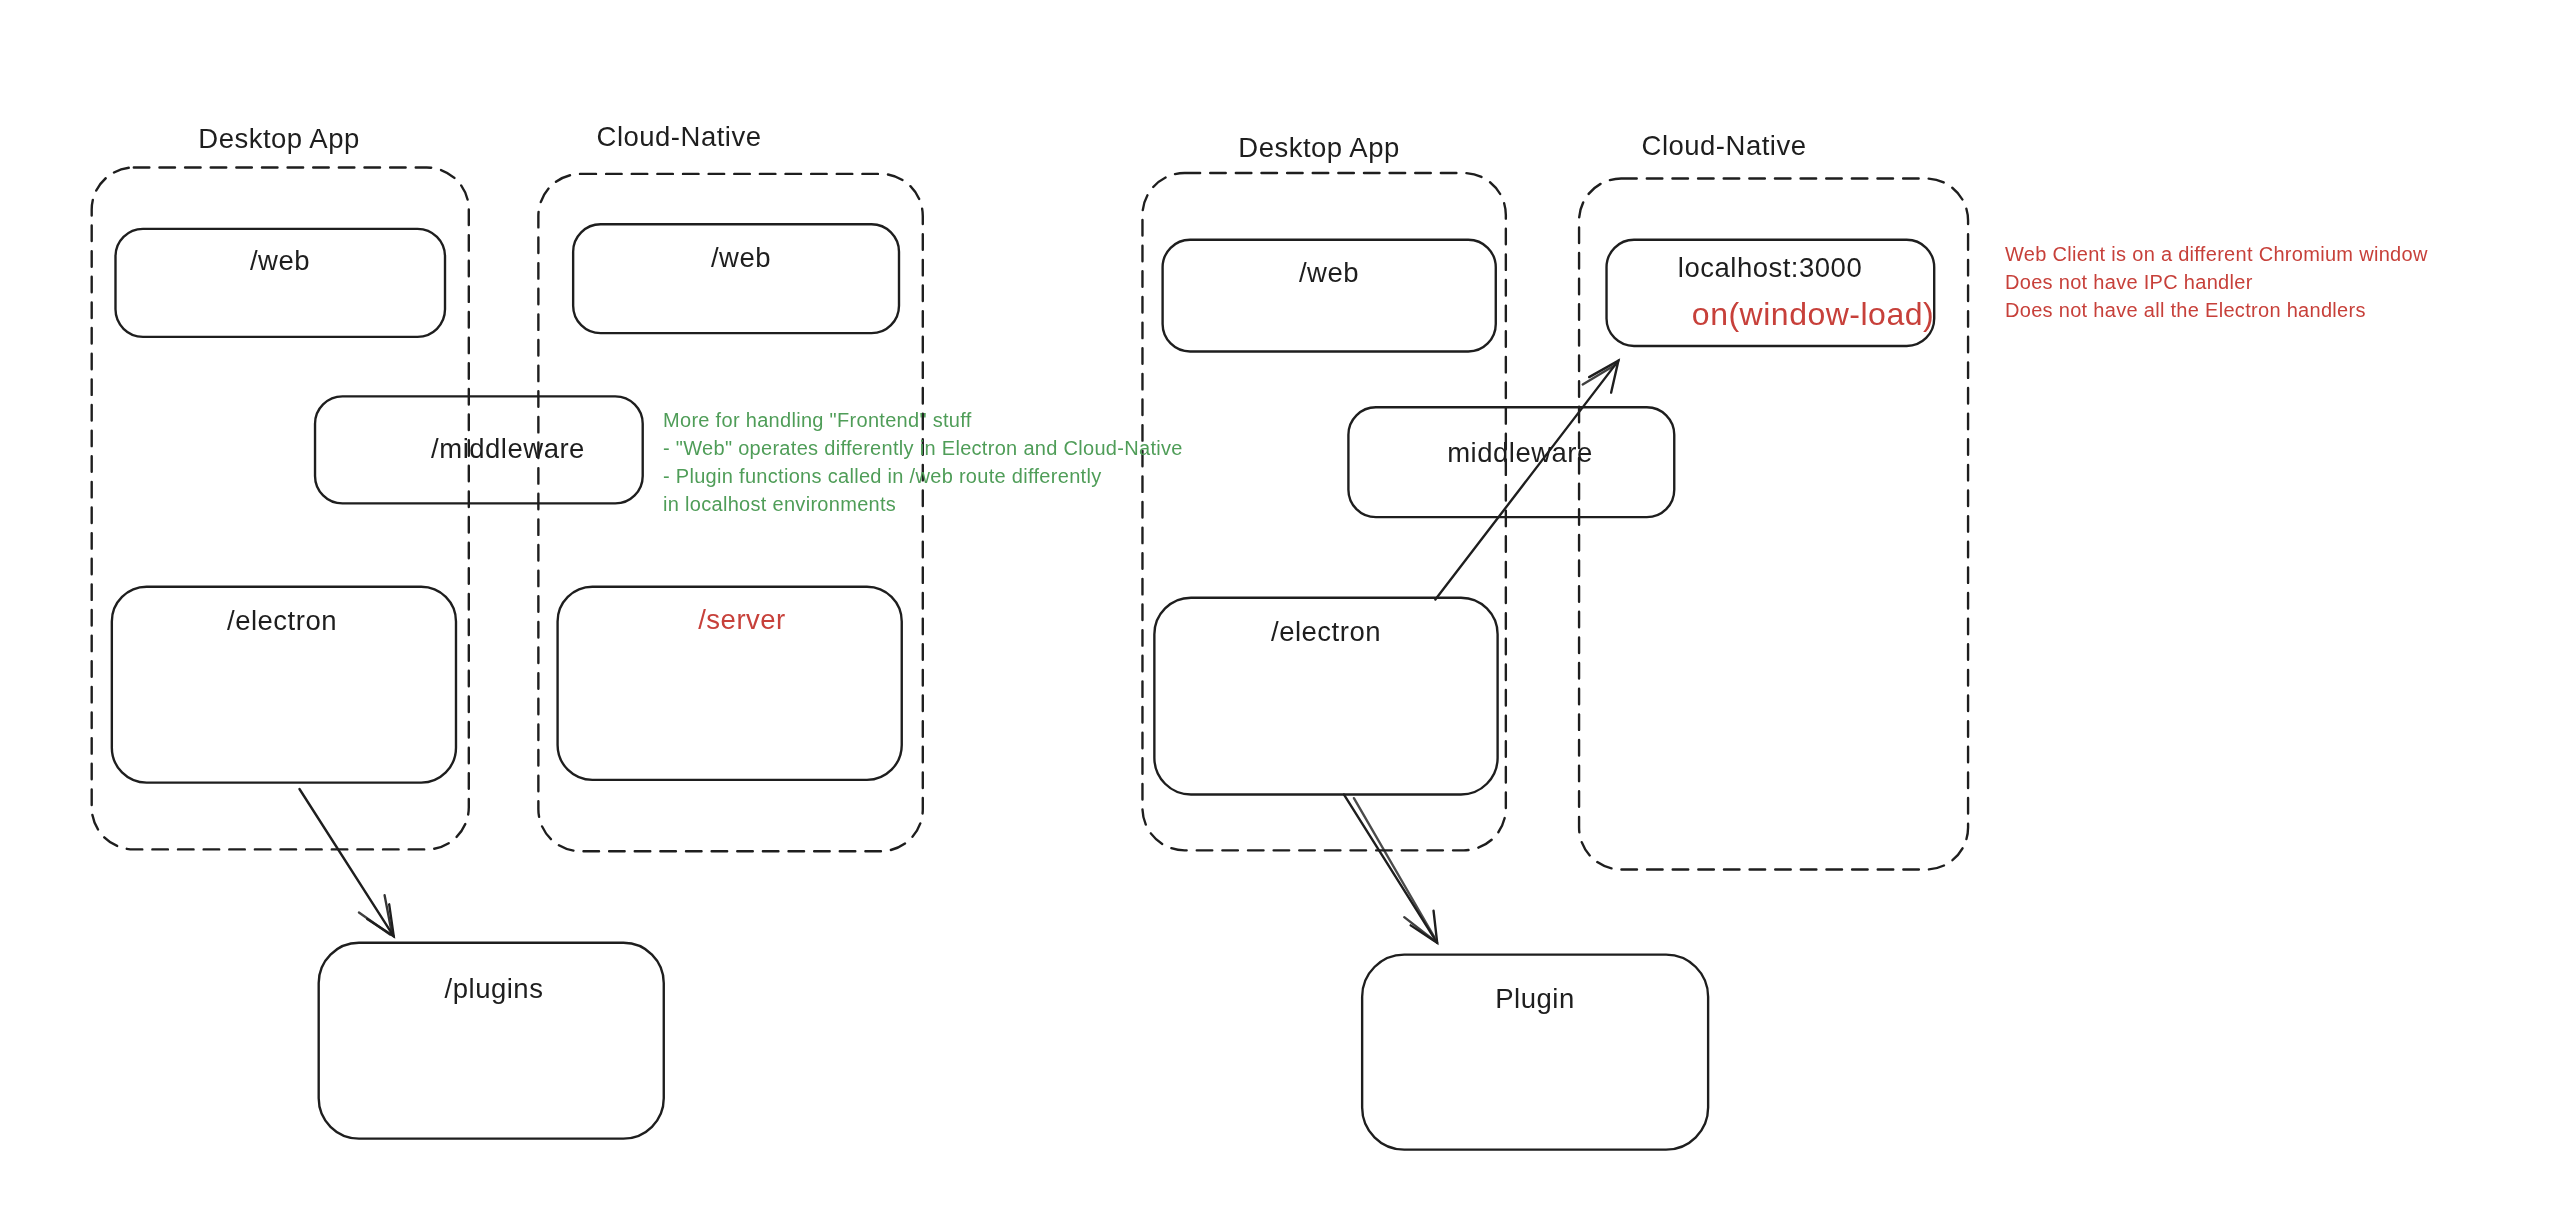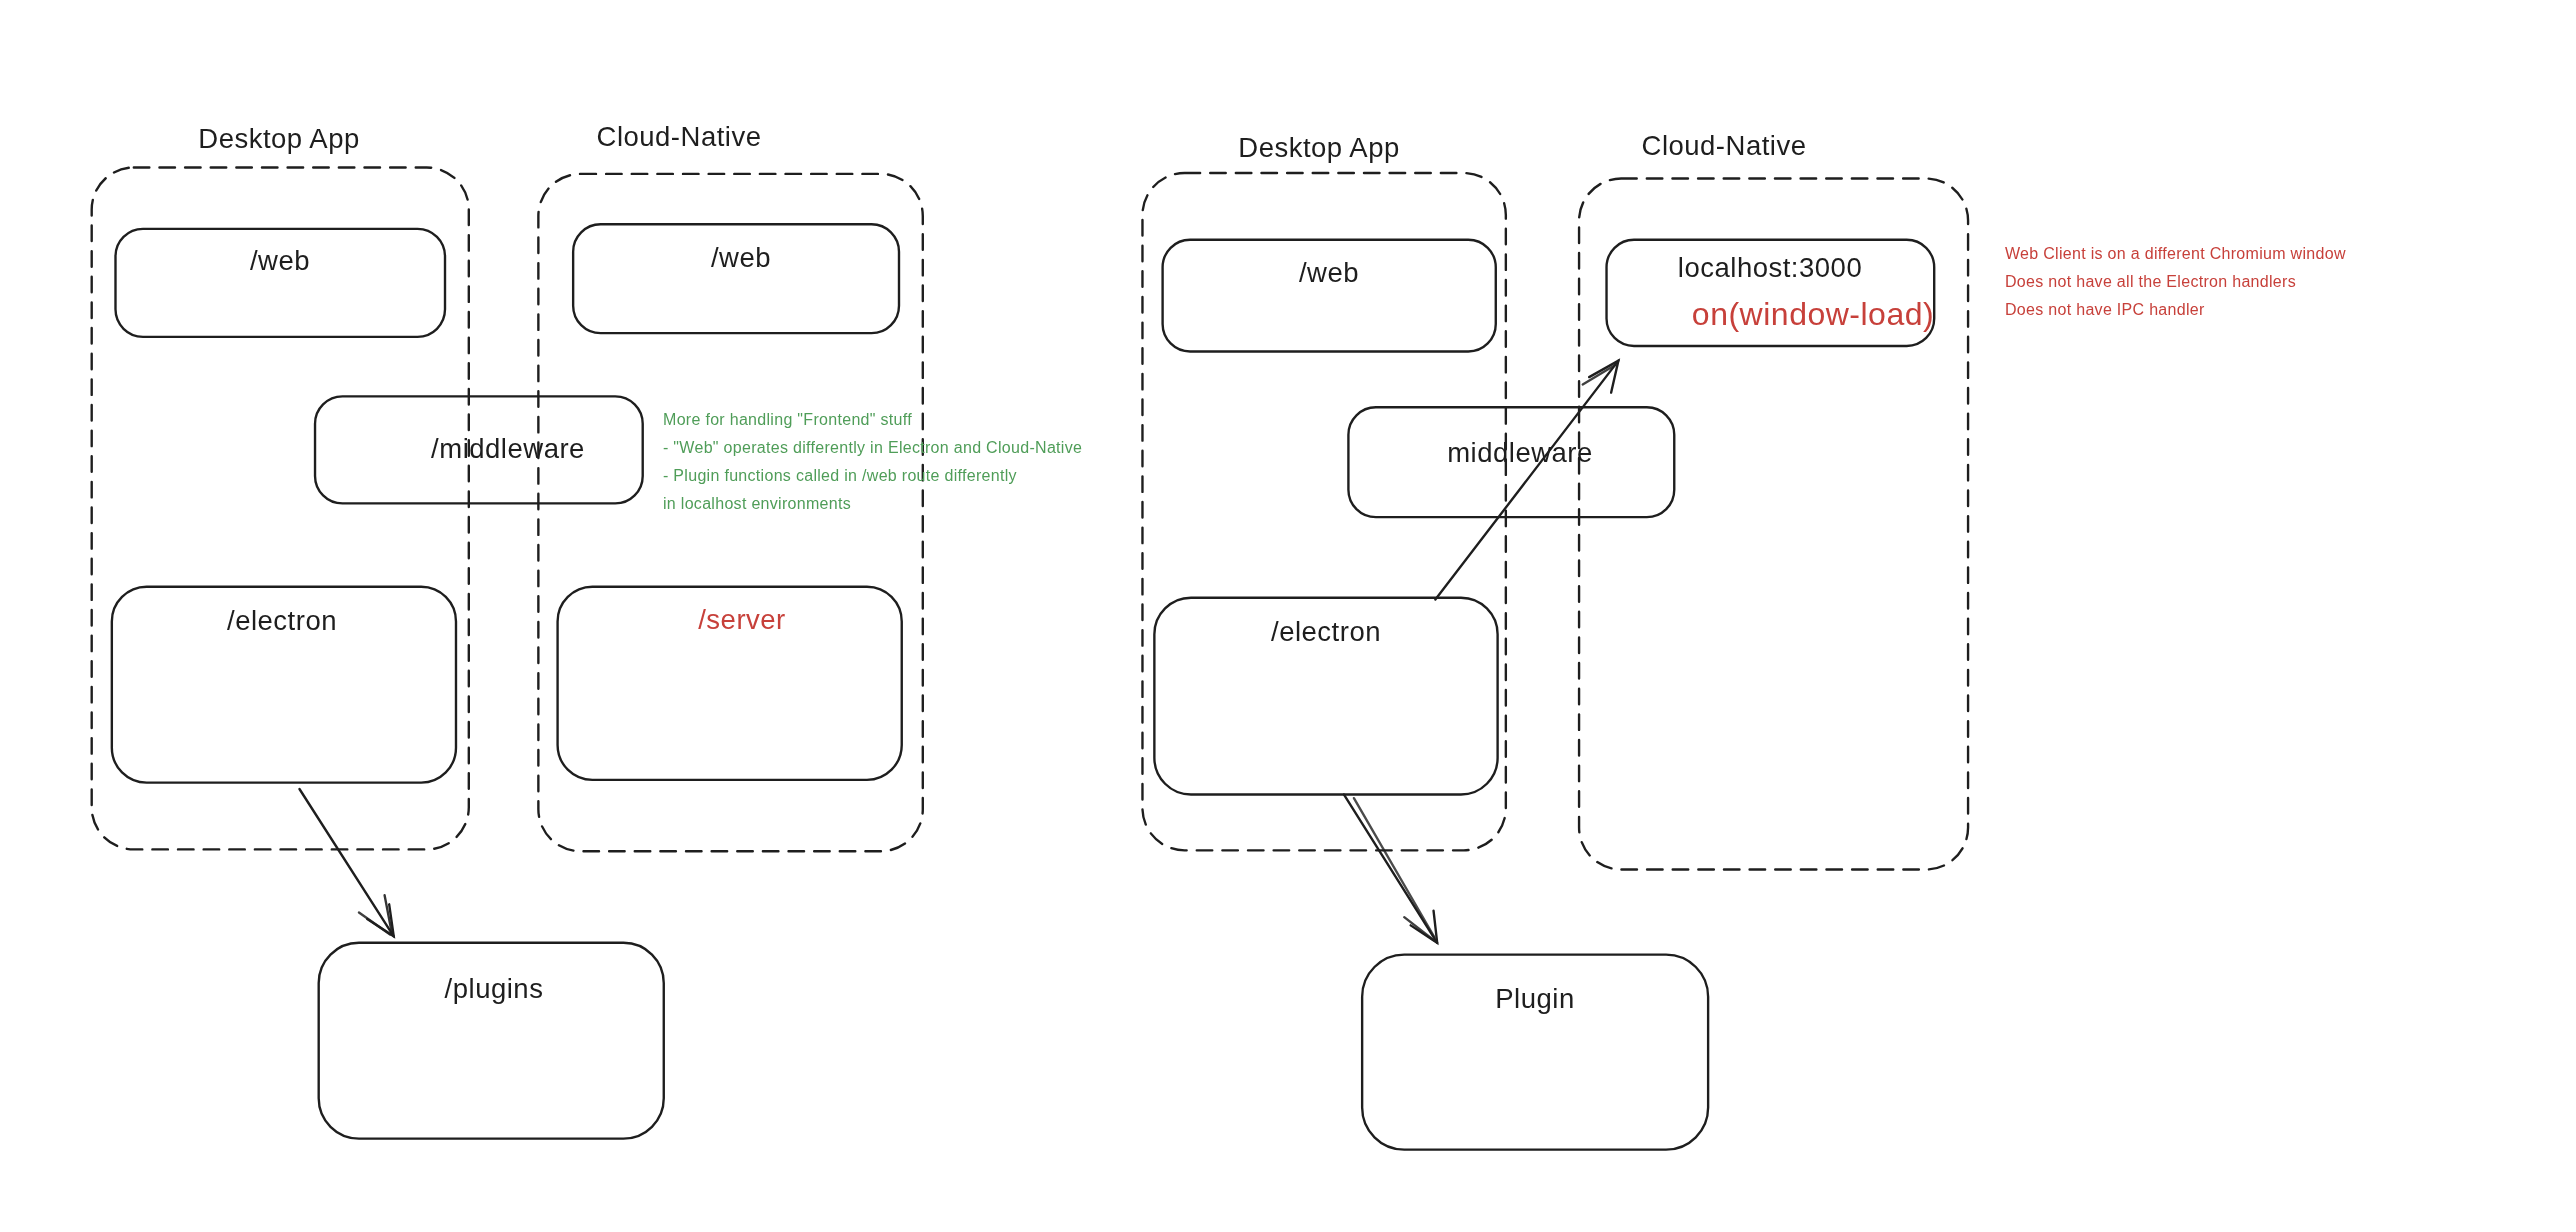--- a/index.html
+++ b/index.html
@@ -18,21 +18,21 @@
     white-space:nowrap;
     color:#1e1e1e;
     font-size:27.5px;
     letter-spacing:0.5px;
   }
   .label.small{font-size:32px;}
   .label.red{color:#c7403a;}
   .note{
     position:absolute;
     white-space:nowrap;
-    font-size:16px;
+    font-size:20px;
     line-height:28px;
     letter-spacing:0.3px;
   }
   .note.green{color:#4f9d58;}
   .note.red{color:#c7403a;}
 </style>
 </head>
 <body>
 
 <div class="canvas">
@@ -100,18 +100,18 @@
 
   <div class="label" style="left:1329px;top:273px">/web</div>
   <div class="label" style="left:1770px;top:268px">localhost:3000</div>
   <div class="label red small" style="left:1813px;top:314px">on(window-load)</div>
   <div class="label" style="left:1520px;top:453px">middleware</div>
   <div class="label" style="left:1326px;top:632px">/electron</div>
   <div class="label" style="left:1535px;top:999px">Plugin</div>
 
   <div class="note red" style="left:2005px;top:240px">
     <div>Web Client is on a different Chromium window</div>
+    <div>Does not have IPC handler</div>
     <div>Does not have all the Electron handlers</div>
-    <div>Does not have IPC handler</div>
   </div>
 
 </div>
 
 
 </body></html>

